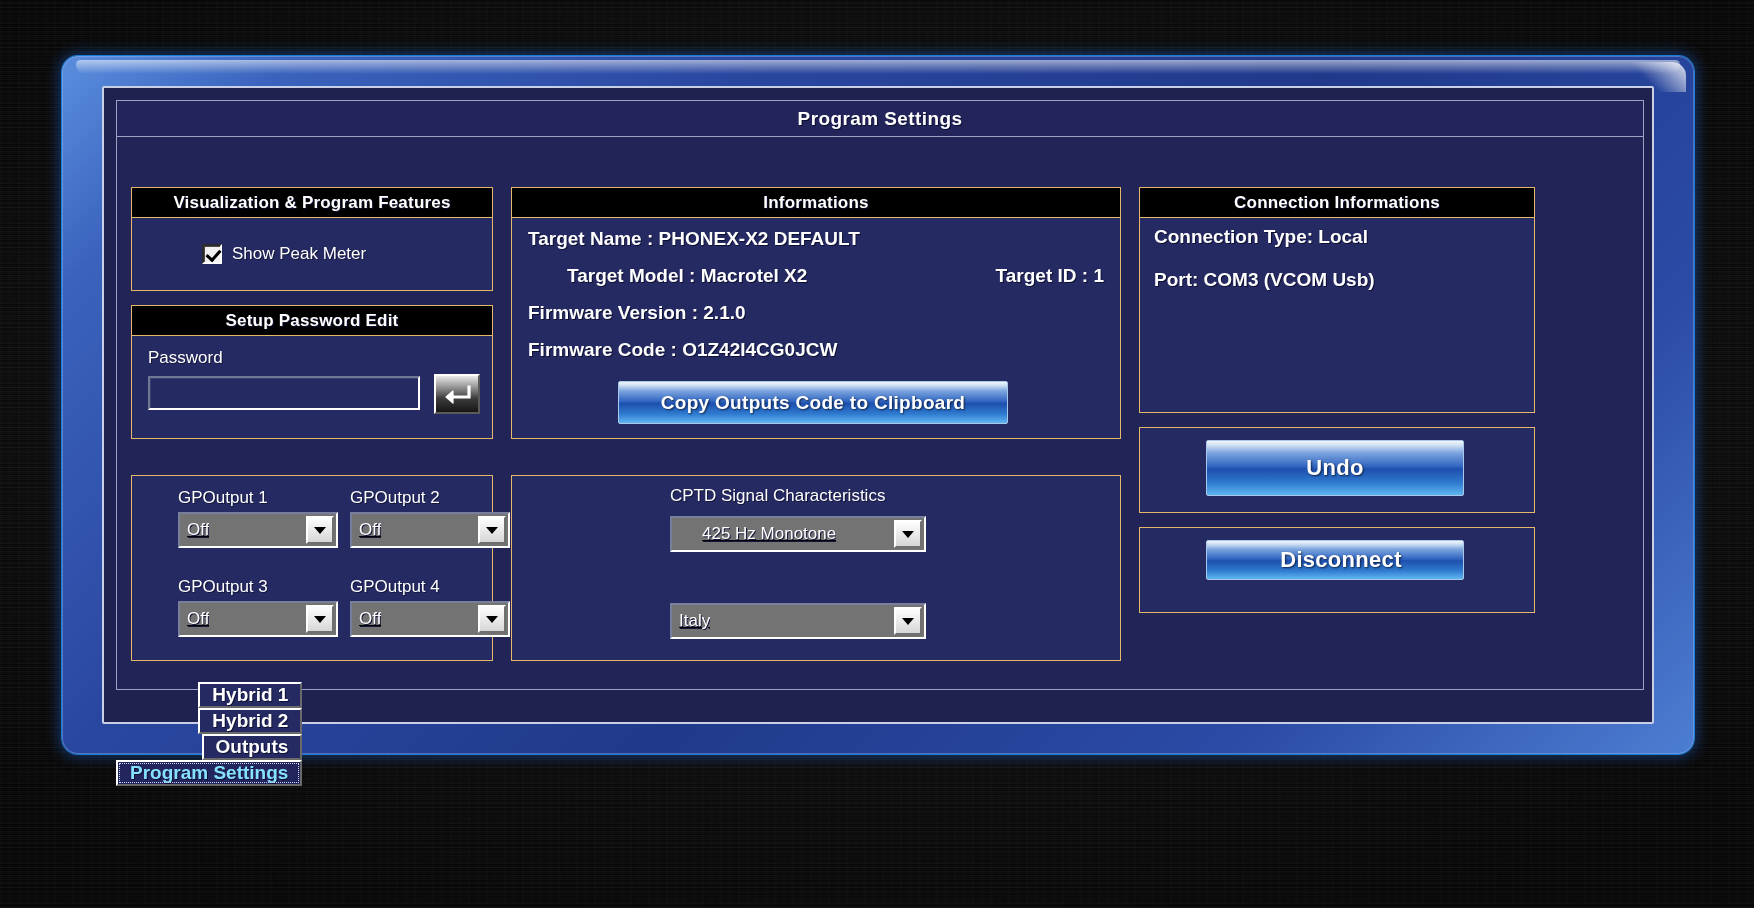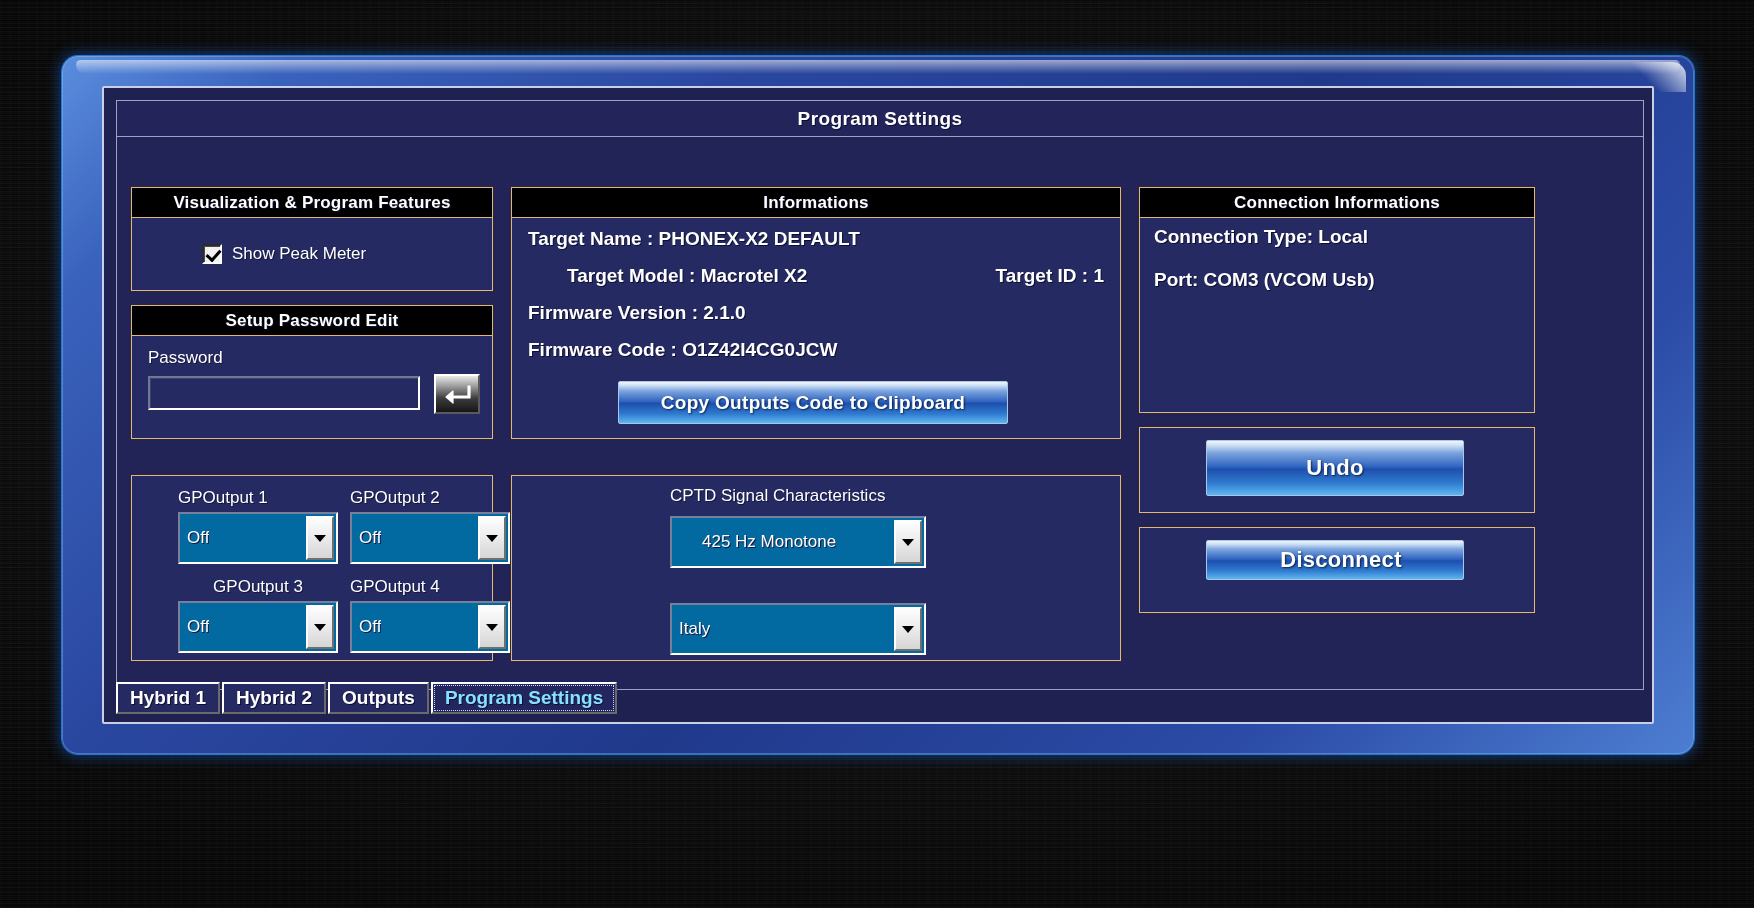--- a/index.html
+++ b/index.html
@@ -222,27 +222,28 @@
     border-top-color: #ffffff; border-left-color: #ffffff;
     border-right-color: #5a5a5a; border-bottom-color: #5a5a5a;
     position: relative;
     cursor: pointer;
   }
   .enter-btn svg { position: absolute; left: 8px; top: 7px; }
 
   
   .combo {
     position: relative;
-    height: 52px;
-    background: #0369a1;
+    height: 36px;
+    background: #737373;
     border: 2px solid;
     border-top-color: #787f9b; border-left-color: #787f9b;
     border-right-color: #ffffff; border-bottom-color: #ffffff;
     display: flex; align-items: center;
     cursor: pointer;
+    text-decoration: underline;
   }
   .combo .cval {
     color: #ffffff; font-size: 17px;
     padding-left: 7px;
     text-shadow: 1px 1px 0 #14163a;
     white-space: nowrap; overflow: hidden;
   }
   .combo .carrow {
     position: absolute; right: 2px; top: 2px;
     width: 28px; height: calc(100% - 4px);
@@ -281,20 +282,22 @@
   .gp-cell { position: absolute; margin-left: 32px; }
   .gp-cell .plabel { display:block; margin-bottom: 4px; }
 
   
   #tabstrip {
     position: absolute;
     left: 12px;
     bottom: 6px;
     height: 34px;
     display: flex;
+    align-items: flex-end;
+    flex-direction: column;
   }
   .tab {
     height: 32px;
     padding: 0 12px;
     margin-right: 2px;
     display: flex; align-items: center;
     background: #262a63;
     border: 2px solid;
     border-top-color: #ffffff; border-left-color: #ffffff;
     border-right-color: #6a6a6a; border-bottom-color: #6a6a6a;
@@ -363,21 +366,21 @@
             </div>
 
             <div class="gp-cell" style="left:186px;top:12px;width:160px;">
               <span class="plabel">GPOutput 2</span>
               <div class="combo">
                 <span class="cval">Off</span>
                 <span class="carrow"></span>
               </div>
             </div>
 
-            <div class="gp-cell" style="left:14px;top:101px;width:160px;text-align:center;">
+            <div class="gp-cell" style="left:14px;top:101px;width:160px;">
               <span class="plabel">GPOutput 3</span>
               <div class="combo">
                 <span class="cval">Off</span>
                 <span class="carrow"></span>
               </div>
             </div>
 
             <div class="gp-cell" style="left:186px;top:101px;width:160px;">
               <span class="plabel">GPOutput 4</span>
               <div class="combo">

